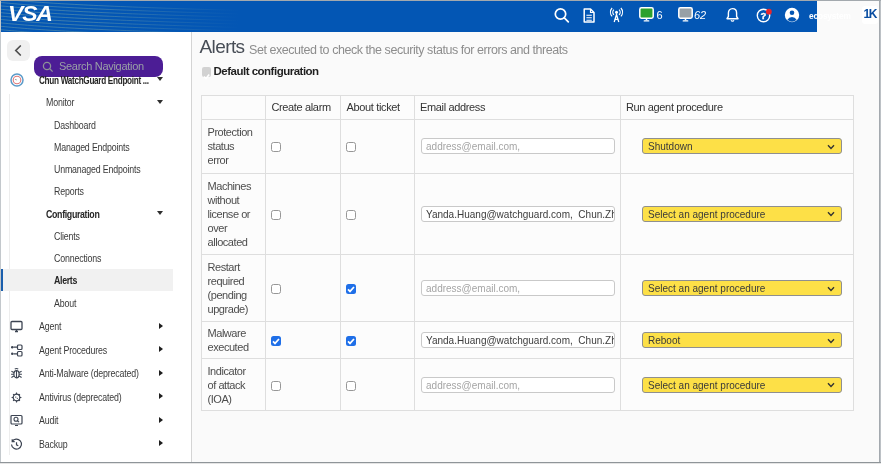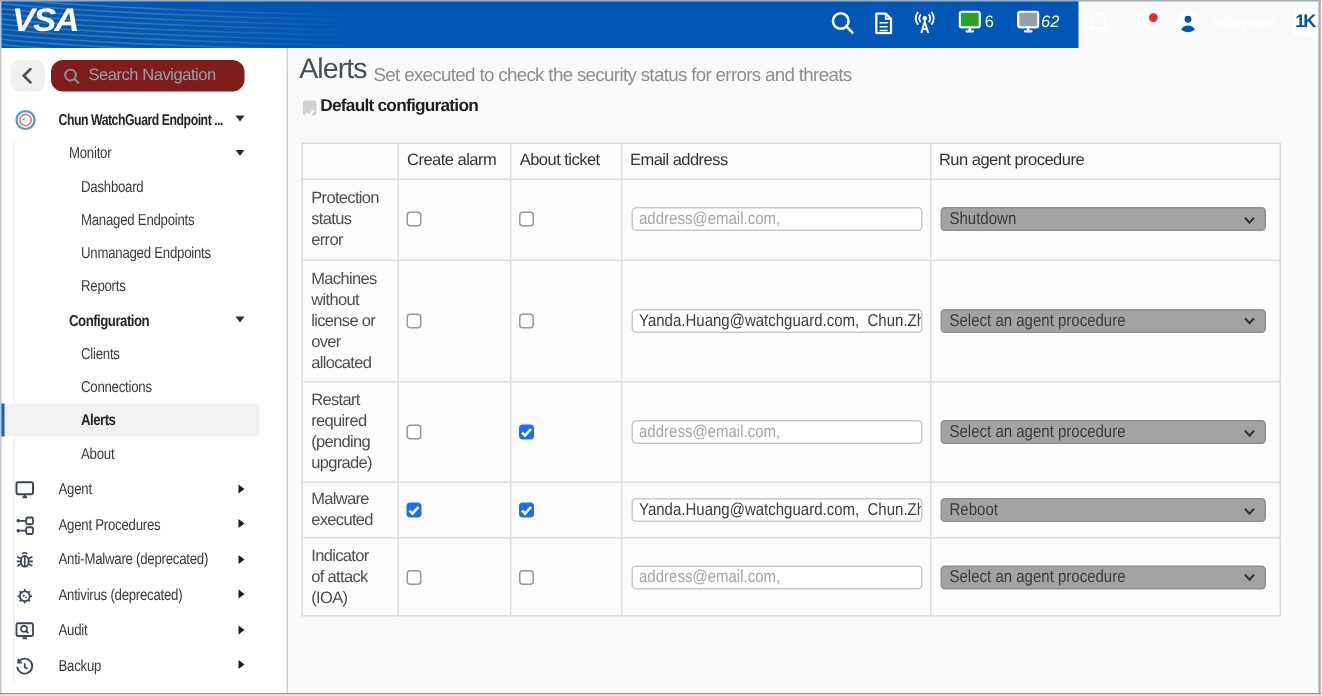--- a/index.html
+++ b/index.html
@@ -2,37 +2,37 @@
 <html><head>
 <meta charset="utf-8">
 <style>
   * { margin:0; padding:0; box-sizing:border-box; }
   html,body { width:881px; height:464px; overflow:hidden; }
   body { font-family:"Liberation Sans", sans-serif; }
   .abs { position:absolute; }
   #win { position:relative; width:881px; height:464px; background:#fafafa; overflow:hidden; }
 
   
-  #topbar { left:0; top:0; width:719px; height:32px; background:#0356b4; }
+  #topbar { left:0; top:0; width:817px; height:32px; background:#0356b4; }
   #wavefade { left:0; top:0; width:460px; height:32px; background:linear-gradient(to right, rgba(3,86,180,0) 20%, #0356b4 52%); }
   #vsalogo { left:8px; top:0.5px; color:#fff; font-size:23px; font-weight:700; font-style:italic; letter-spacing:-1.2px; transform:scaleY(0.95); transform-origin:0 0; }
   #ecosys { left:808.5px; top:9.5px; color:#fff; font-size:9.5px; font-weight:700; letter-spacing:-0.2px; transform:scaleX(0.88); transform-origin:left center; }
   #onek { left:861.5px; top:6px; width:16.5px; height:17.5px; background:#fff; border-radius:3px; color:#0a4ea2; font-weight:700; font-size:12px; text-align:center; line-height:17px; letter-spacing:-1.5px; }
 
   
   #rightedge { right:0; top:0; width:2px; height:464px; background:linear-gradient(to right,#979da3,#c9cdd1); z-index:60; }
   #leftedge { left:0; top:0; width:1px; height:464px; background:#c3c8cc; z-index:60; }
   #topedge { left:0; top:0; width:881px; height:1px; background:#a3a9ae; z-index:62; }
   #bottomedge { left:0; top:461.5px; width:881px; height:1.5px; background:#8f9599; z-index:60; }
   #bottomlight { left:0; top:463px; width:881px; height:1px; background:#e4e4e4; z-index:60; }
 
   
   #sidebar { left:0; top:32px; width:191.5px; height:429.5px; background:#ffffff; border-right:1.5px solid #d4d4d4; }
   #backbtn { left:7px; top:8px; width:23px; height:21px; background:#f0f0f0; border-radius:6px; }
-  #searchbox { left:34px; top:8px; width:129px; height:21px; background:#7f1d1d; border-radius:8px; }
+  #searchbox { left:34px; top:24px; width:129px; height:21px; background:#4c1d95; border-radius:8px; }
   #searchph { left:25px; top:4px; font-size:11px; color:#9aa0a6; letter-spacing:-0.3px; }
   #navline { left:9px; top:62px; width:1px; height:361px; background:#ededed; }
   .nav { position:absolute; font-size:10.5px; letter-spacing:-0.2px; color:#3a3a3a; white-space:nowrap; line-height:14px; transform:scaleX(0.84); transform-origin:left center; }
   .nav.b { font-weight:700; letter-spacing:-0.4px; color:#262626; }
   .caret { position:absolute; width:0; height:0; border-left:3.8px solid transparent; border-right:3.8px solid transparent; border-top:4.6px solid #2e2e2e; }
   .arrow { position:absolute; width:0; height:0; border-top:3.6px solid transparent; border-bottom:3.6px solid transparent; border-left:4.6px solid #1e1e1e; }
   #hl { left:0; top:237px; width:173px; height:22px; background:#f1f1f1; }
   #hlbar { left:0; top:237px; width:2.5px; height:22px; background:#1b5fad; }
   .sicon { position:absolute; left:10px; }
 
@@ -47,21 +47,21 @@
   #tbl { left:8.5px; top:63px; width:652.5px; border-collapse:collapse; background:#fcfcfc; table-layout:fixed; }
   #tbl td, #tbl th { border:1px solid #dedede; vertical-align:middle; padding:0; }
   #tbl th { font-size:11px; letter-spacing:-0.35px; font-weight:400; color:#333; text-align:left; padding-left:5px; height:23.5px; white-space:nowrap; }
   #tbl td.lbl { font-size:11px; letter-spacing:-0.45px; color:#4d4d4d; line-height:14px; padding-left:6px; vertical-align:middle; }
   .cb { display:inline-block; width:10px; height:10px; border:1px solid #979797; border-radius:2.5px; background:#fff; margin-left:4.5px; vertical-align:middle; }
   .cb.on { border:none; width:10px; height:10px; background:#1f6fe8; position:relative; }
   .cb.on svg { position:absolute; left:1px; top:1.5px; }
   .einput { position:relative; margin-left:6.5px; width:194px; height:16px; border:1px solid #c9c9c9; border-radius:3px; background:#fff; font-size:11.5px; line-height:13.5px; padding:1px 0 0 4px; white-space:nowrap; overflow:hidden; }
   .einput.ph { color:#a5a5a5; }
   .einput.fill { color:#3c3c3c; }
-  .sel { position:relative; margin-left:6px; width:217px; height:16px; border:1px solid #8f8f8f; border-radius:3px; background:#a3a3a3; font-size:11.5px; color:#3a3a3a; line-height:13.5px; padding:1px 0 0 5px; white-space:nowrap; overflow:hidden; }
+  .sel { position:relative; margin-left:21px; width:200px; height:16px; border:1px solid #8f8f8f; border-radius:3px; background:#fde047; font-size:11.5px; color:#3a3a3a; line-height:13.5px; padding:1px 0 0 5px; white-space:nowrap; overflow:hidden; }
   .sel svg { position:absolute; right:6px; top:4.5px; }
   .tx { display:inline-block; transform:scaleX(0.87); transform-origin:0 50%; }
   .ticon { position:absolute; }
 </style>
 </head>
 <body>
 <div id="win">
 
   <div id="content" class="abs">
     <div id="title" class="abs">Alerts</div>

